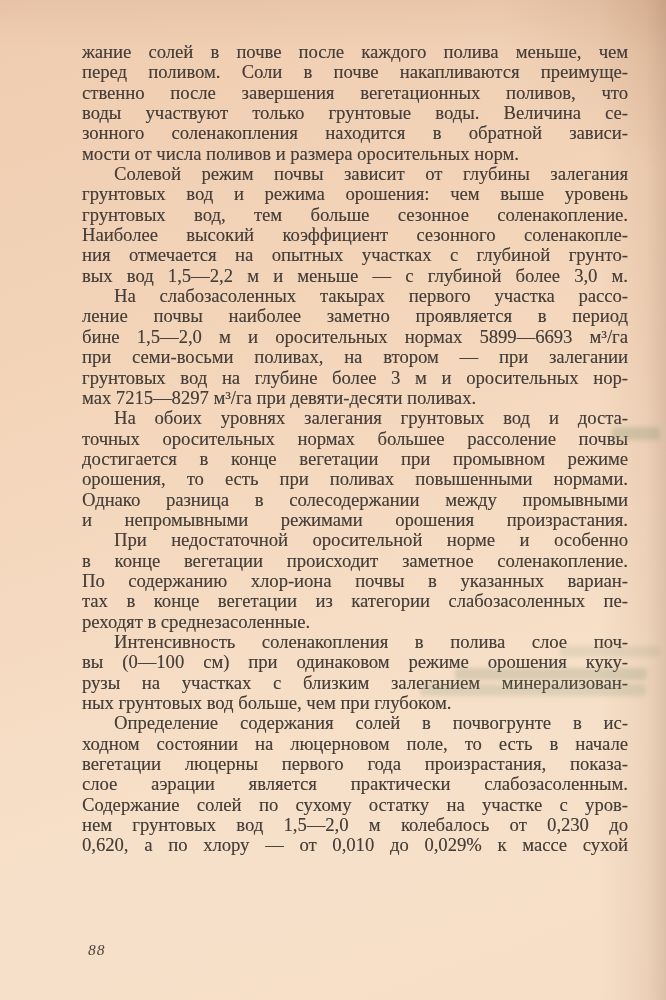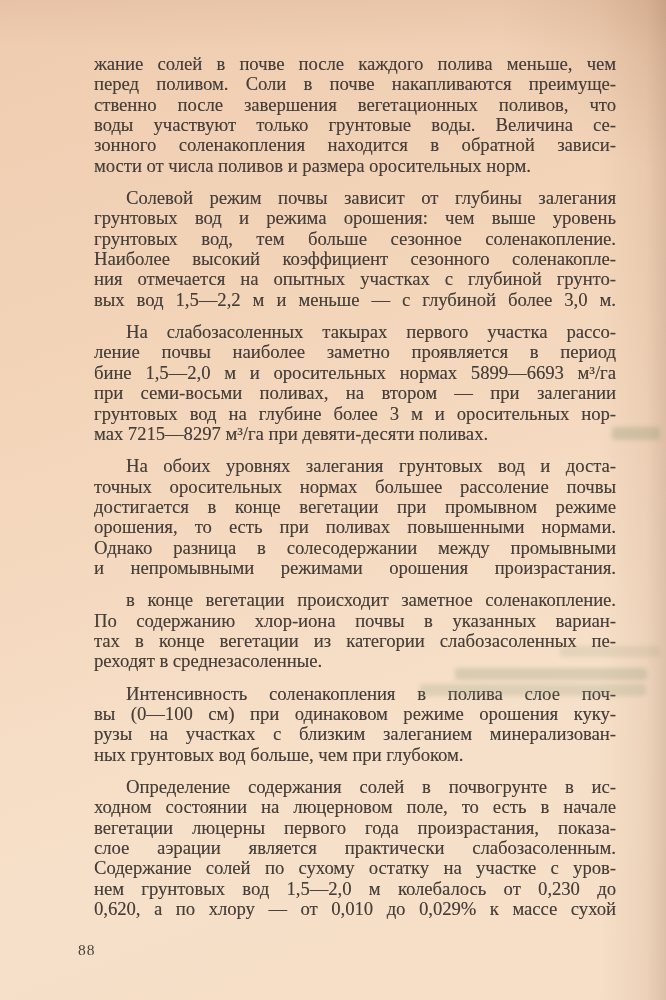--- a/index.html
+++ b/index.html
@@ -22,38 +22,39 @@
   .text-block {
     position: absolute;
     left: 82px;
     top: 42px;
     width: 546px;
     color: #453e39;
     font-size: 18.6px;
     line-height: 20.35px;
     text-shadow: 0.2px 0.2px 0.4px rgba(69,62,57,0.45);
   }
-  .para { margin: 12px; }
+  .para { margin: 0; }
   .para.indent .line:first-child { text-indent: 32px; }
   .line {
     height: 20.35px;
     overflow: hidden;
     text-align: justify;
     text-align-last: justify;
   }
   .line.last {
     text-align-last: auto;
   }
   .page-num {
     position: absolute;
-    left: 78px;
+    left: 88px;
     top: 941px;
     font-size: 15.5px;
     letter-spacing: 1px;
     color: #4a423c;
+    font-style: italic;
   }
   .ghost {
     position: absolute;
     filter: blur(2px);
     border-radius: 3px;
     pointer-events: none;
   }
   #g1 { left: 612px; top: 427px; width: 48px; height: 13px; background: rgba(135,150,110,0.30); }
   #g2 { left: 560px; top: 646px; width: 100px; height: 11px; background: rgba(135,150,110,0.16); }
   #g3 { left: 455px; top: 668px; width: 192px; height: 12px; background: rgba(130,148,115,0.26); }
@@ -90,20 +91,21 @@
       </div>
       <div class="para indent">
         <div class="line">На обоих уровнях залегания грунтовых вод и доста-</div>
         <div class="line">точных оросительных нормах большее рассоление почвы</div>
         <div class="line">достигается в конце вегетации при промывном режиме</div>
         <div class="line">орошения, то есть при поливах повышенными нормами.</div>
         <div class="line">Однако разница в солесодержании между промывными</div>
         <div class="line">и непромывными режимами орошения произрастания.</div>
       </div>
       <div class="para indent">
+        <div class="line">При недостаточной оросительной норме и особенно</div>
         <div class="line">в конце вегетации происходит заметное соленакопление.</div>
         <div class="line">По содержанию хлор-иона почвы в указанных вариан-</div>
         <div class="line">тах в конце вегетации из категории слабозасоленных пе-</div>
         <div class="line last">реходят в среднезасоленные.</div>
       </div>
       <div class="para indent">
         <div class="line">Интенсивность соленакопления в полива слое поч-</div>
         <div class="line">вы (0—100 см) при одинаковом режиме орошения куку-</div>
         <div class="line">рузы на участках с близким залеганием минерализован-</div>
         <div class="line last">ных грунтовых вод больше, чем при глубоком.</div>

